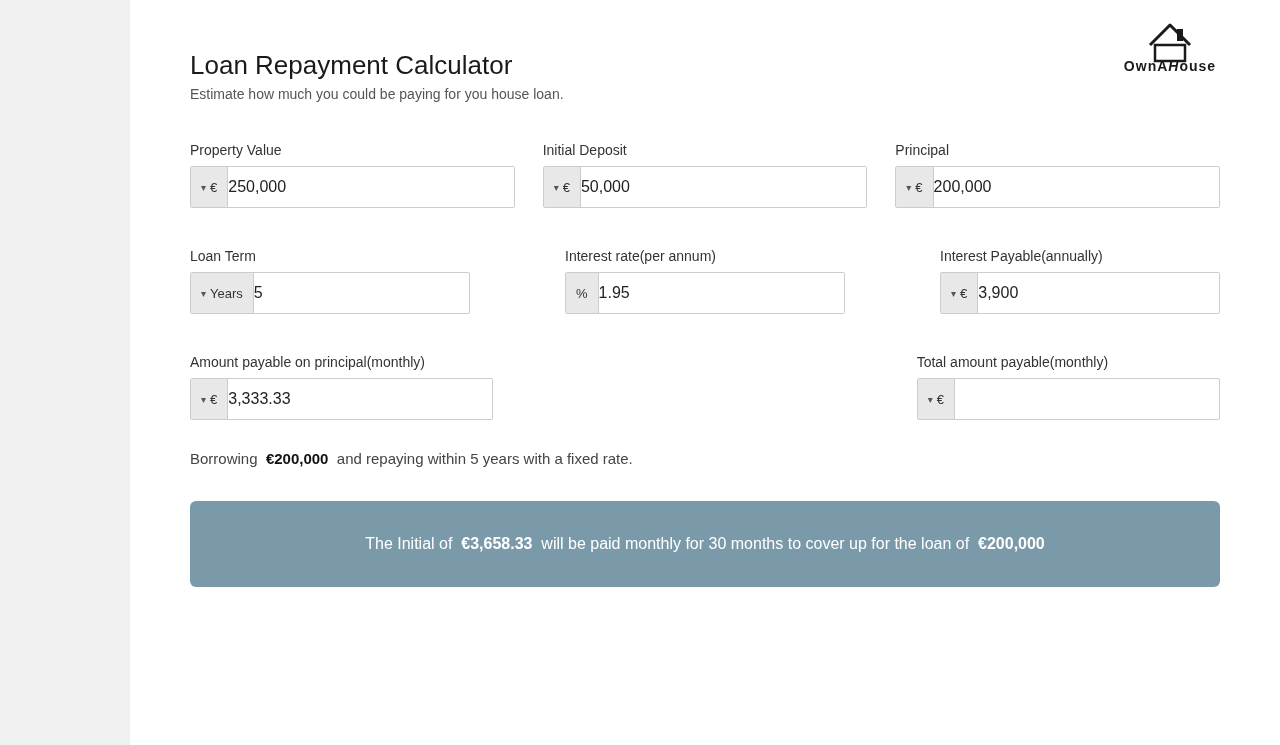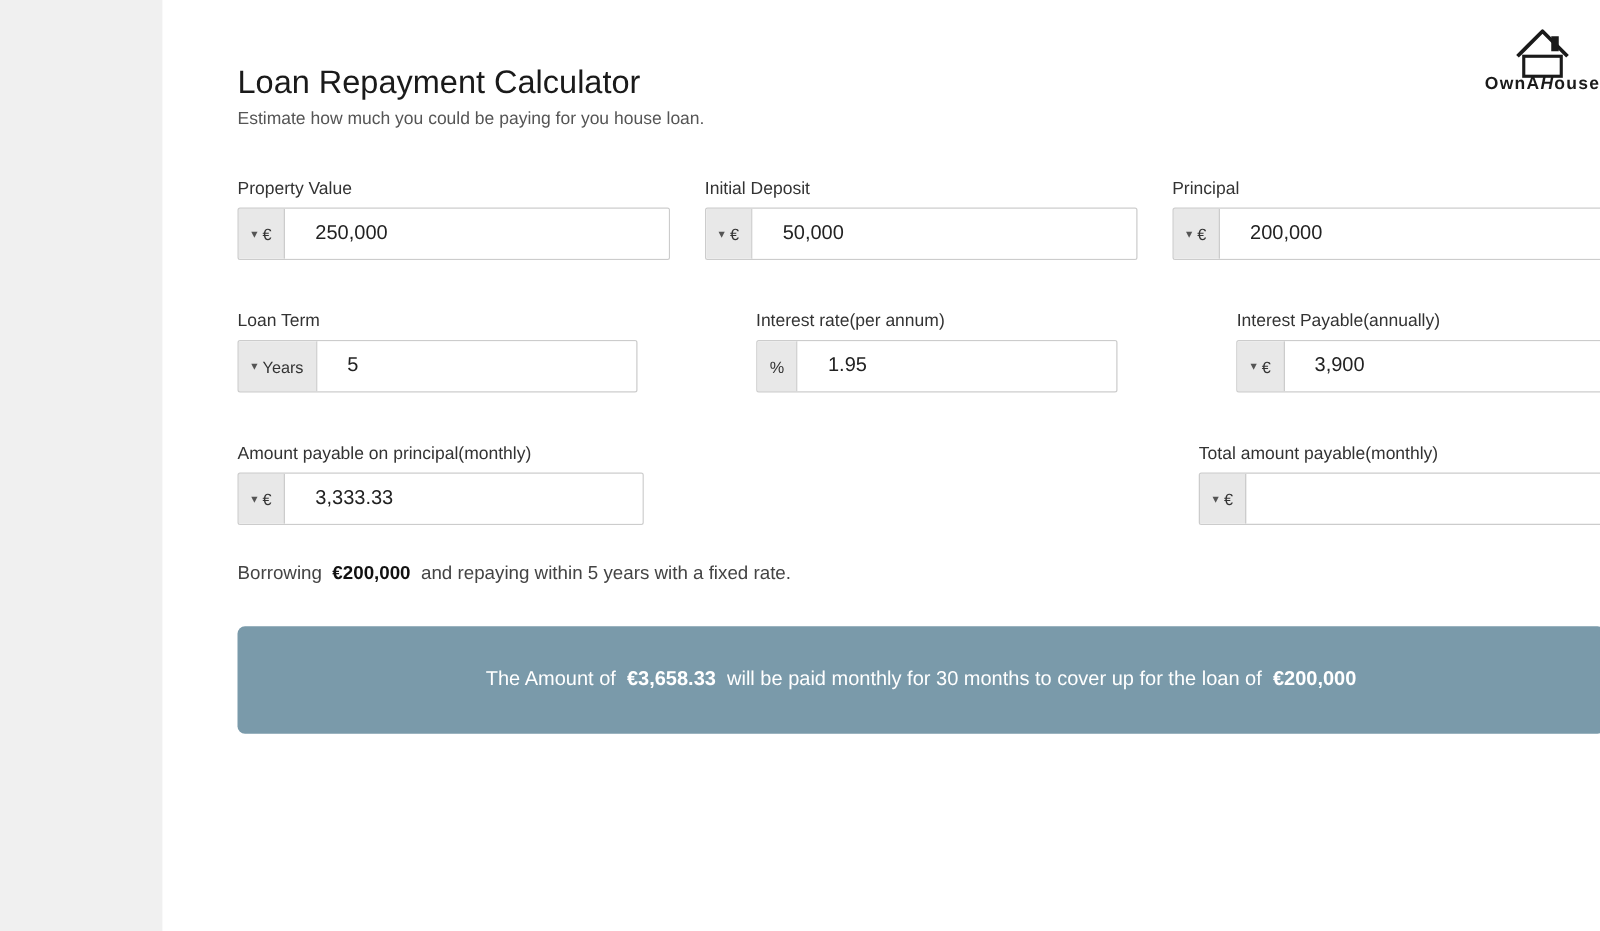--- a/index.html
+++ b/index.html
@@ -86,21 +86,21 @@
 
     .input-prefix .arrow {
       font-size: 10px;
       color: #555;
     }
 
     .input-field {
       flex: 1;
       border: none;
       outline: none;
-      padding: 0 24px;
+      padding: 0 0;
       font-size: 16px;
       color: #222;
       background: #fff;
       text-align: left;
     }
 
     .second-row {
       display: grid;
       grid-template-columns: 1fr 1fr 1fr;
       gap: 30px 95px;
@@ -276,19 +276,19 @@
     </div>
   </div>
 
   <p class="summary-text">
     <span>Borrowing</span>
     &nbsp;<strong>€200,000</strong>&nbsp;
     <span>and repaying within 5 years with a fixed rate.</span>
   </p>
 
   <div class="result-banner">
-    <span>The Amount of</span>
+    <span>The Initial of</span>
     &nbsp;<strong>€3,658.33</strong>&nbsp;
     <span>will be paid monthly for 30 months to cover up for the loan of</span>
     &nbsp;<strong>€200,000</strong>
   </div>
 
 </div>
 
 </body></html>

